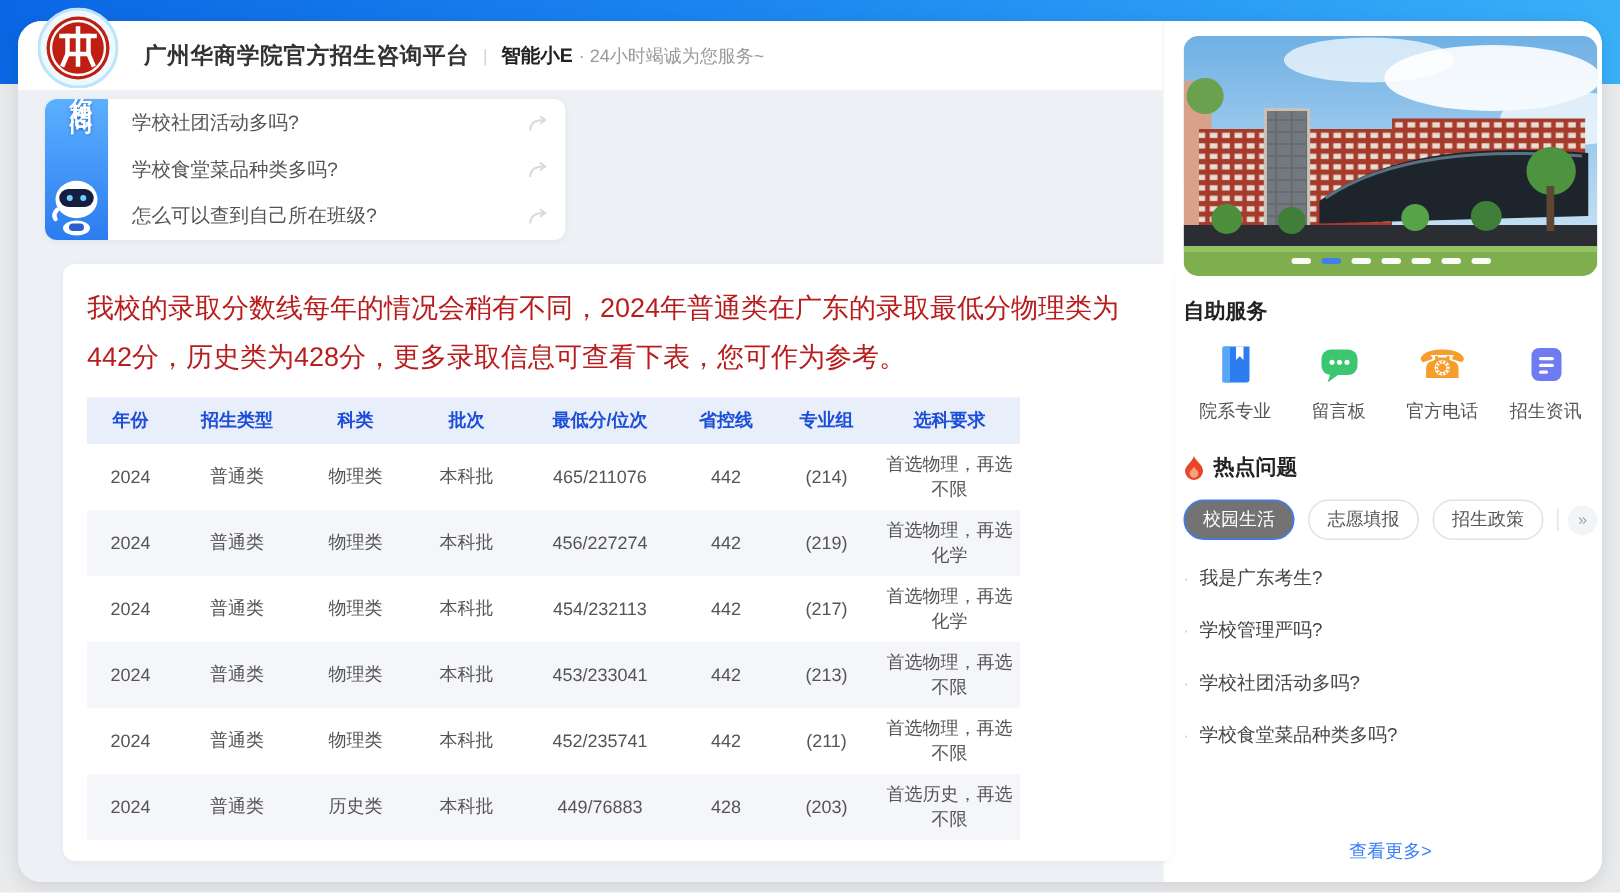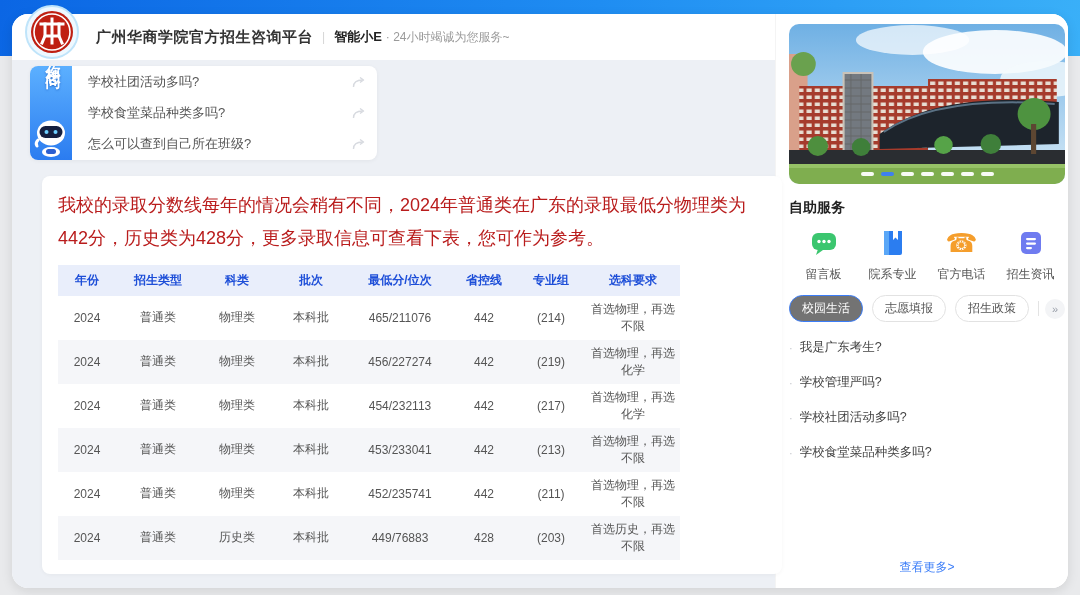--- a/index.html
+++ b/index.html
@@ -310,51 +310,58 @@
         <span class="dot"></span>
         <span class="dot"></span>
         <span class="dot"></span>
       </div>
     </div>
 
     <div class="section-title services-title">自助服务</div>
     <div class="services">
       <div class="service-item">
         <svg width="28" height="28" viewBox="0 0 28 28">
+          <path d="M5 4 Q5 2 7 2 H23 V24 Q23 26 21 26 H7 Q5 26 5 24 Z" fill="#2b7df0"></path>
+          <rect x="5" y="2" width="5" height="24" fill="#5aa7f7"></rect>
+          <path d="M14 2 H19 V11 L16.5 8.5 L14 11 Z" fill="#ffffff"></path>
+        </svg>
+        <span>院系专业</span>
+      </div>
+      <div class="service-item">
+        <svg width="28" height="28" viewBox="0 0 28 28">
           <rect x="2" y="4" width="24" height="17" rx="6" fill="#3bc66f"></rect>
           <path d="M8 20 L6 26 L13 21 Z" fill="#3bc66f"></path>
           <circle cx="9" cy="12.5" r="1.7" fill="#ffffff"></circle>
           <circle cx="14" cy="12.5" r="1.7" fill="#ffffff"></circle>
           <circle cx="19" cy="12.5" r="1.7" fill="#ffffff"></circle>
         </svg>
         <span>留言板</span>
-      </div>
-      <div class="service-item">
-        <svg width="28" height="28" viewBox="0 0 28 28">
-          <path d="M5 4 Q5 2 7 2 H23 V24 Q23 26 21 26 H7 Q5 26 5 24 Z" fill="#2b7df0"></path>
-          <rect x="5" y="2" width="5" height="24" fill="#5aa7f7"></rect>
-          <path d="M14 2 H19 V11 L16.5 8.5 L14 11 Z" fill="#ffffff"></path>
-        </svg>
-        <span>院系专业</span>
       </div>
       <div class="service-item">
         <span class="phone-glyph">☎</span>
         <span>官方电话</span>
       </div>
       <div class="service-item">
         <svg width="28" height="28" viewBox="0 0 28 28">
           <rect x="4" y="3" width="20" height="22" rx="5" fill="#6f7bf0"></rect>
           <rect x="9" y="9" width="10" height="2.2" rx="1.1" fill="#ffffff"></rect>
           <rect x="9" y="13.5" width="10" height="2.2" rx="1.1" fill="#ffffff"></rect>
           <rect x="9" y="18" width="6" height="2.2" rx="1.1" fill="#ffffff"></rect>
         </svg>
         <span>招生资讯</span>
       </div>
     </div>
 
+    <div class="hot-head">
+      <svg width="14" height="16" viewBox="0 0 14 16">
+        <path d="M7 0 C8 3.5 13 5.5 13 10 A6 6 0 0 1 1 10 C1 6.5 5.5 4.5 7 0 Z" fill="#e8452c"></path>
+        <path d="M7 7 C7.8 9 10 9.6 10 11.5 A3 3 0 0 1 4 11.5 C4 9.8 6.2 9 7 7 Z" fill="#f7a37b"></path>
+      </svg>
+      <span class="section-title">热点问题</span>
+    </div>
 
     <div class="tabs">
       <span class="tab active">校园生活</span>
       <span class="tab">志愿填报</span>
       <span class="tab">招生政策</span>
       <span class="tabs-more">
         <span class="tabs-sep"></span>
         <span class="chev-btn">»</span>
       </span>
     </div>

